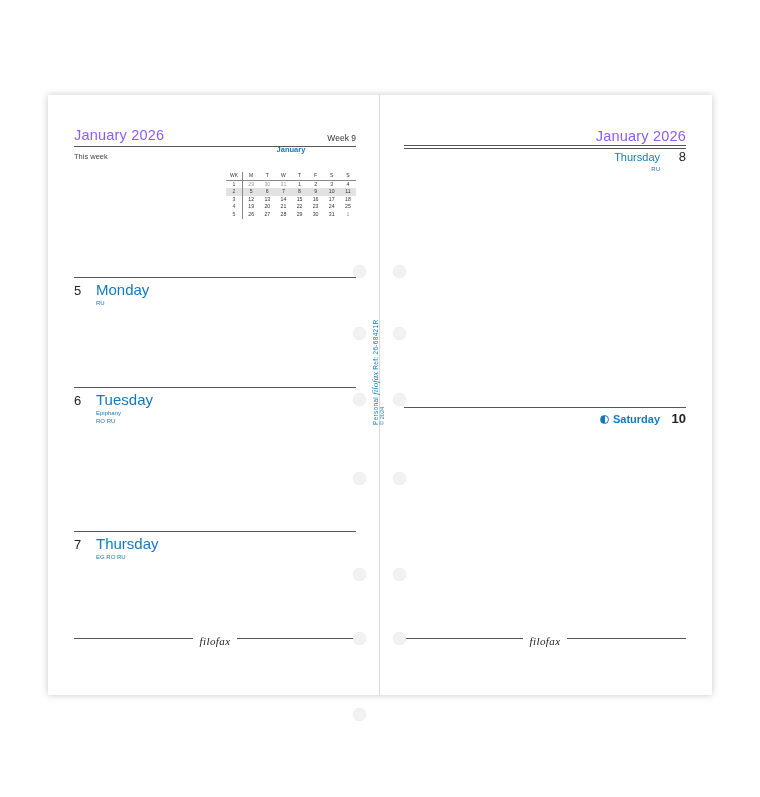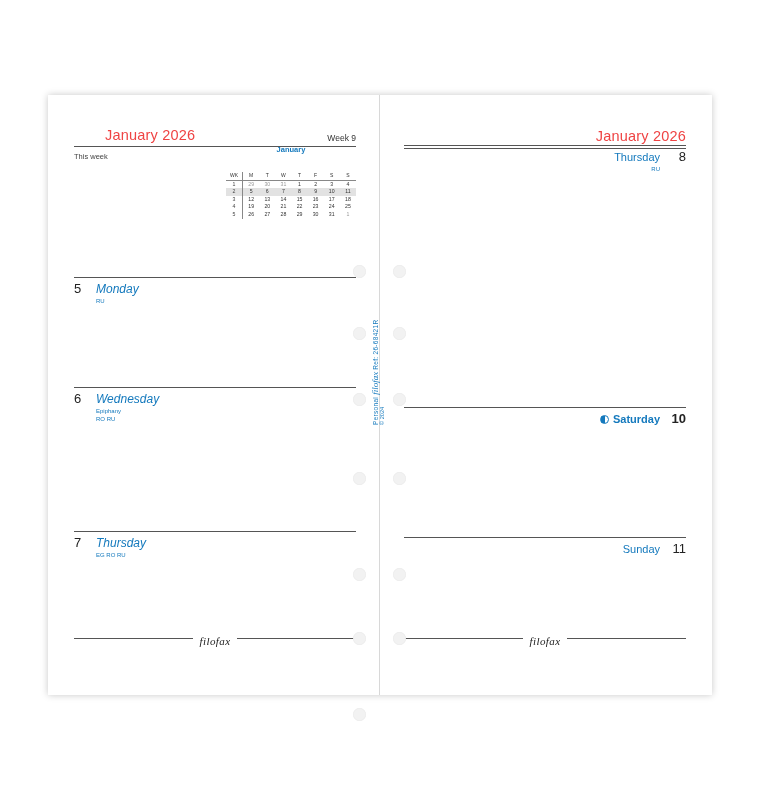--- a/index.html
+++ b/index.html
@@ -40,23 +40,22 @@
   .hole {
     position: absolute;
     width: 13px;
     height: 13px;
     border-radius: 50%;
     background: #f2f2f2;
     box-shadow: inset 0 0 1px rgba(0,0,0,0.12);
   }
   .month-title {
     font-size: 14.5px;
-    color: #ef4444;
+    color: #8b5cf6;
     letter-spacing: 0.2px;
-    margin-left: 31px;
   }
   .week-label {
     font-size: 8.5px;
     color: #333;
   }
 
   
   .l-header {
     position: absolute;
     left: 26px;
@@ -132,23 +131,22 @@
     align-items: baseline;
     border-top: 1px solid #555;
     padding-top: 3px;
   }
   .day-num {
     font-size: 13px;
     color: #222;
     width: 22px;
   }
   .day-name {
-    font-size: 12px;
-    color: #1479bd;
-    font-style: italic;
+    font-size: 15px;
+    color: #1479bd;
   }
   .day-sub {
     margin-left: 22px;
     margin-top: 1px;
     font-size: 6px;
     color: #1479bd;
     line-height: 8px;
   }
 
   
@@ -346,21 +344,21 @@
           <span class="day-name">Monday</span>
         </div>
         <div class="day-sub">
           <div>RU</div>
         </div>
       </div>
 
       <div class="day-block" style="top:292px;">
         <div class="day-head">
           <span class="day-num">6</span>
-          <span class="day-name">Wednesday</span>
+          <span class="day-name">Tuesday</span>
         </div>
         <div class="day-sub">
           <div>Epiphany</div>
           <div>RO  RU</div>
         </div>
       </div>
 
       <div class="day-block" style="top:436px;">
         <div class="day-head">
           <span class="day-num">7</span>
@@ -394,26 +392,20 @@
 
 
       <div class="rday-block" style="top:312px;font-weight:bold;">
         <div class="rday-head">
           <span class="moon"></span>
           <span class="rday-name">Saturday</span>
           <span class="rday-num">10</span>
         </div>
       </div>
 
-      <div class="rday-block" style="top:442px;">
-        <div class="rday-head">
-          <span class="rday-name">Sunday</span>
-          <span class="rday-num">11</span>
-        </div>
-      </div>
 
       <div class="footer footer-right">
         <span class="logo">filofax</span>
       </div>
     </div>
 
     <div class="spine-text">
       <span>Personal</span>
       <span class="brand">filofax</span>
       <span>Ref: 26-68421R</span>

